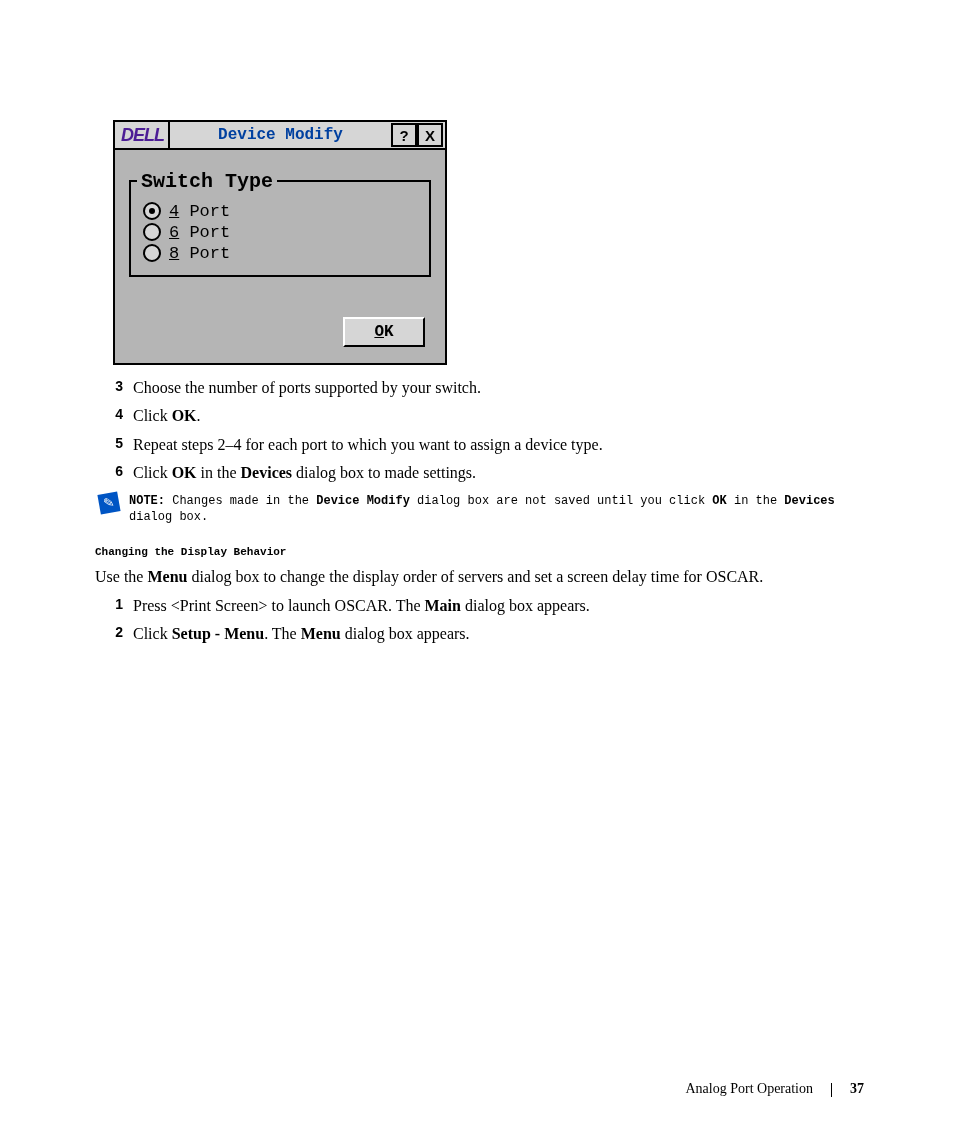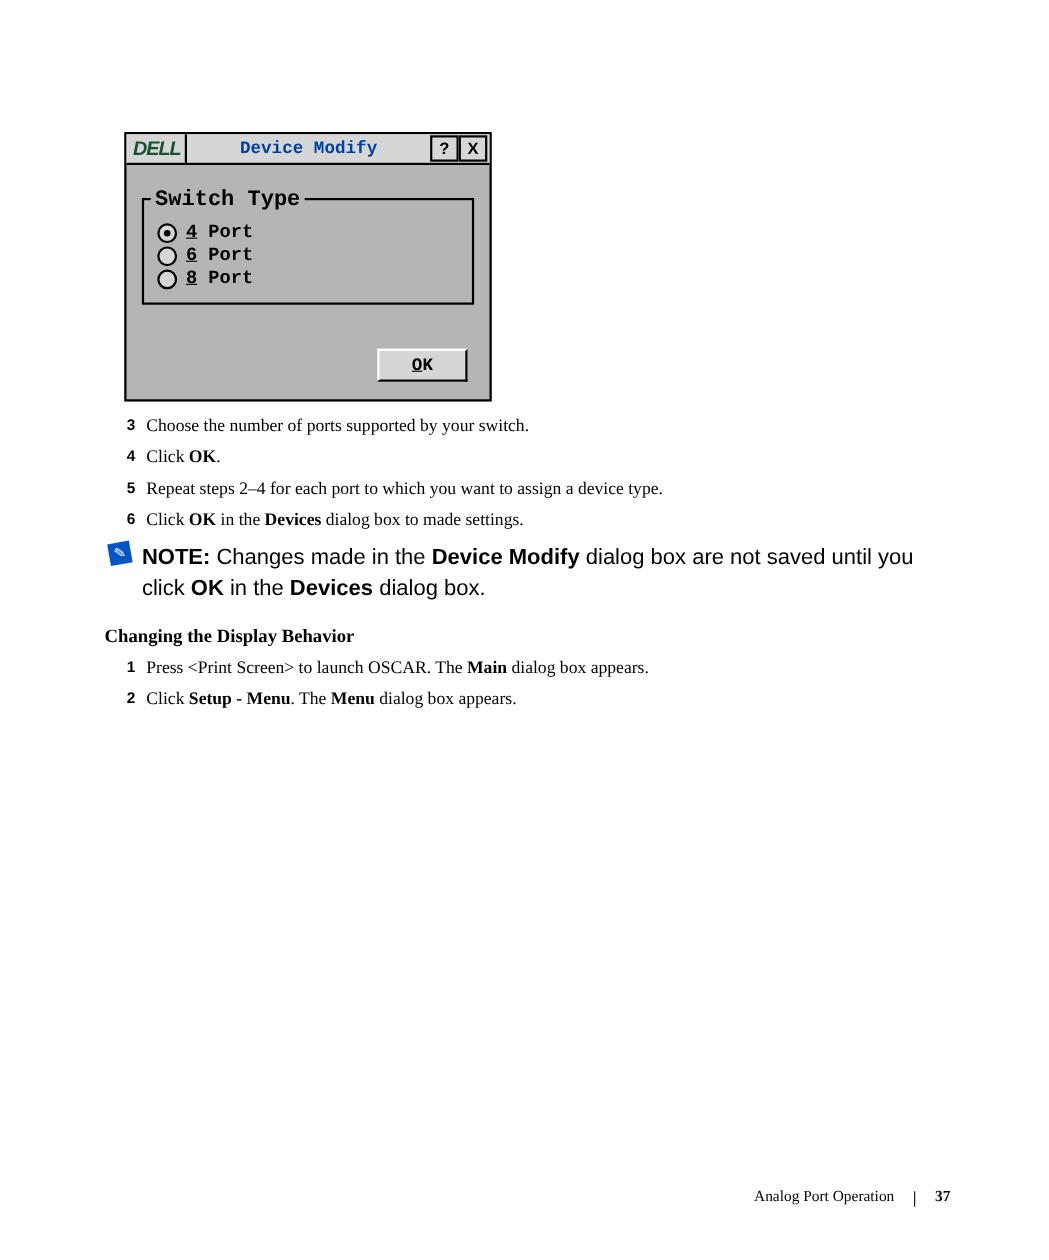--- a/index.html
+++ b/index.html
@@ -38,21 +38,21 @@
     border-bottom: 2px solid #000;
     display: flex;
     align-items: center;
     height: 26px;
     padding: 0 2px;
   }
   .logo {
     font-family: Arial, sans-serif;
     font-weight: 900;
     font-style: italic;
-    color: #14532d;
+    color: #4c1d95;
     font-size: 18px;
     letter-spacing: -1px;
     padding: 0 4px;
     border-right: 2px solid #000;
     height: 100%;
     display: flex;
     align-items: center;
   }
   .dlg-title {
     flex: 1;
@@ -89,23 +89,23 @@
     top: -12px;
     left: 6px;
     background: #b5b5b5;
     padding: 0 4px;
     font-family: "Courier New", monospace;
     font-weight: bold;
     font-size: 20px;
   }
   .radio-row {
     display: flex;
-    align-items: flex-end;
-    font-family: "Courier New", monospace;
-    font-weight: bold;
+    align-items: flex-start;
+    font-family: "Courier New", monospace;
+    font-weight: normal;
     font-size: 17px;
     margin: 2px 0;
     gap: 8px;
   }
   .radio {
     width: 14px;
     height: 14px;
     border: 2px solid #000;
     border-radius: 50%;
     background: #d6d6d6;
@@ -179,30 +179,30 @@
     height: 20px;
     background: #0055c4;
     color: #fff;
     display: inline-flex;
     align-items: center;
     justify-content: center;
     transform: rotate(-10deg);
     font-size: 13px;
   }
   .note-text {
-    font-family: Liberation Sans, sans-serif;
-    font-size: 20px;
+    font-family: Liberation Mono, monospace;
+    font-size: 12px;
     line-height: 1.4;
   }
   .note-text .label { font-weight: bold; }
   
   .h2 {
-    font-family: Liberation Serif, serif;
-    font-weight: bold;
-    font-size: 17px;
+    font-family: Liberation Mono, monospace;
+    font-weight: bold;
+    font-size: 11px;
     margin: 18px 0 8px 0;
   }
   .para {
     font-size: 16px;
     line-height: 1.4;
     margin: 6px 0;
   }
   
   .footer {
     position: absolute;
@@ -283,20 +283,23 @@
     <div class="note-icon">
       <span class="note-icon-inner">✎</span>
     </div>
     <div class="note-text">
       <span class="label">NOTE:</span><span> Changes made in the </span><span class="bold">Device Modify</span><span> dialog box are not saved until you click </span><span class="bold">OK</span><span> in the </span><span class="bold">Devices</span><span> dialog box.</span>
     </div>
   </div>
 
   <div class="h2">Changing the Display Behavior</div>
 
+  <div class="para">
+    <span>Use the </span><span class="bold">Menu</span><span> dialog box to change the display order of servers and set a screen delay time for OSCAR.</span>
+  </div>
 
   <div class="steps">
     <div class="step">
       <div class="step-num">1</div>
       <div class="step-text"><span>Press &lt;Print Screen&gt; to launch OSCAR. The </span><span class="bold">Main</span><span> dialog box appears.</span><span class="bold"></span><span></span></div>
     </div>
     <div class="step">
       <div class="step-num">2</div>
       <div class="step-text"><span>Click </span><span class="bold">Setup - Menu</span><span>. The </span><span class="bold">Menu</span><span> dialog box appears.</span></div>
     </div>

